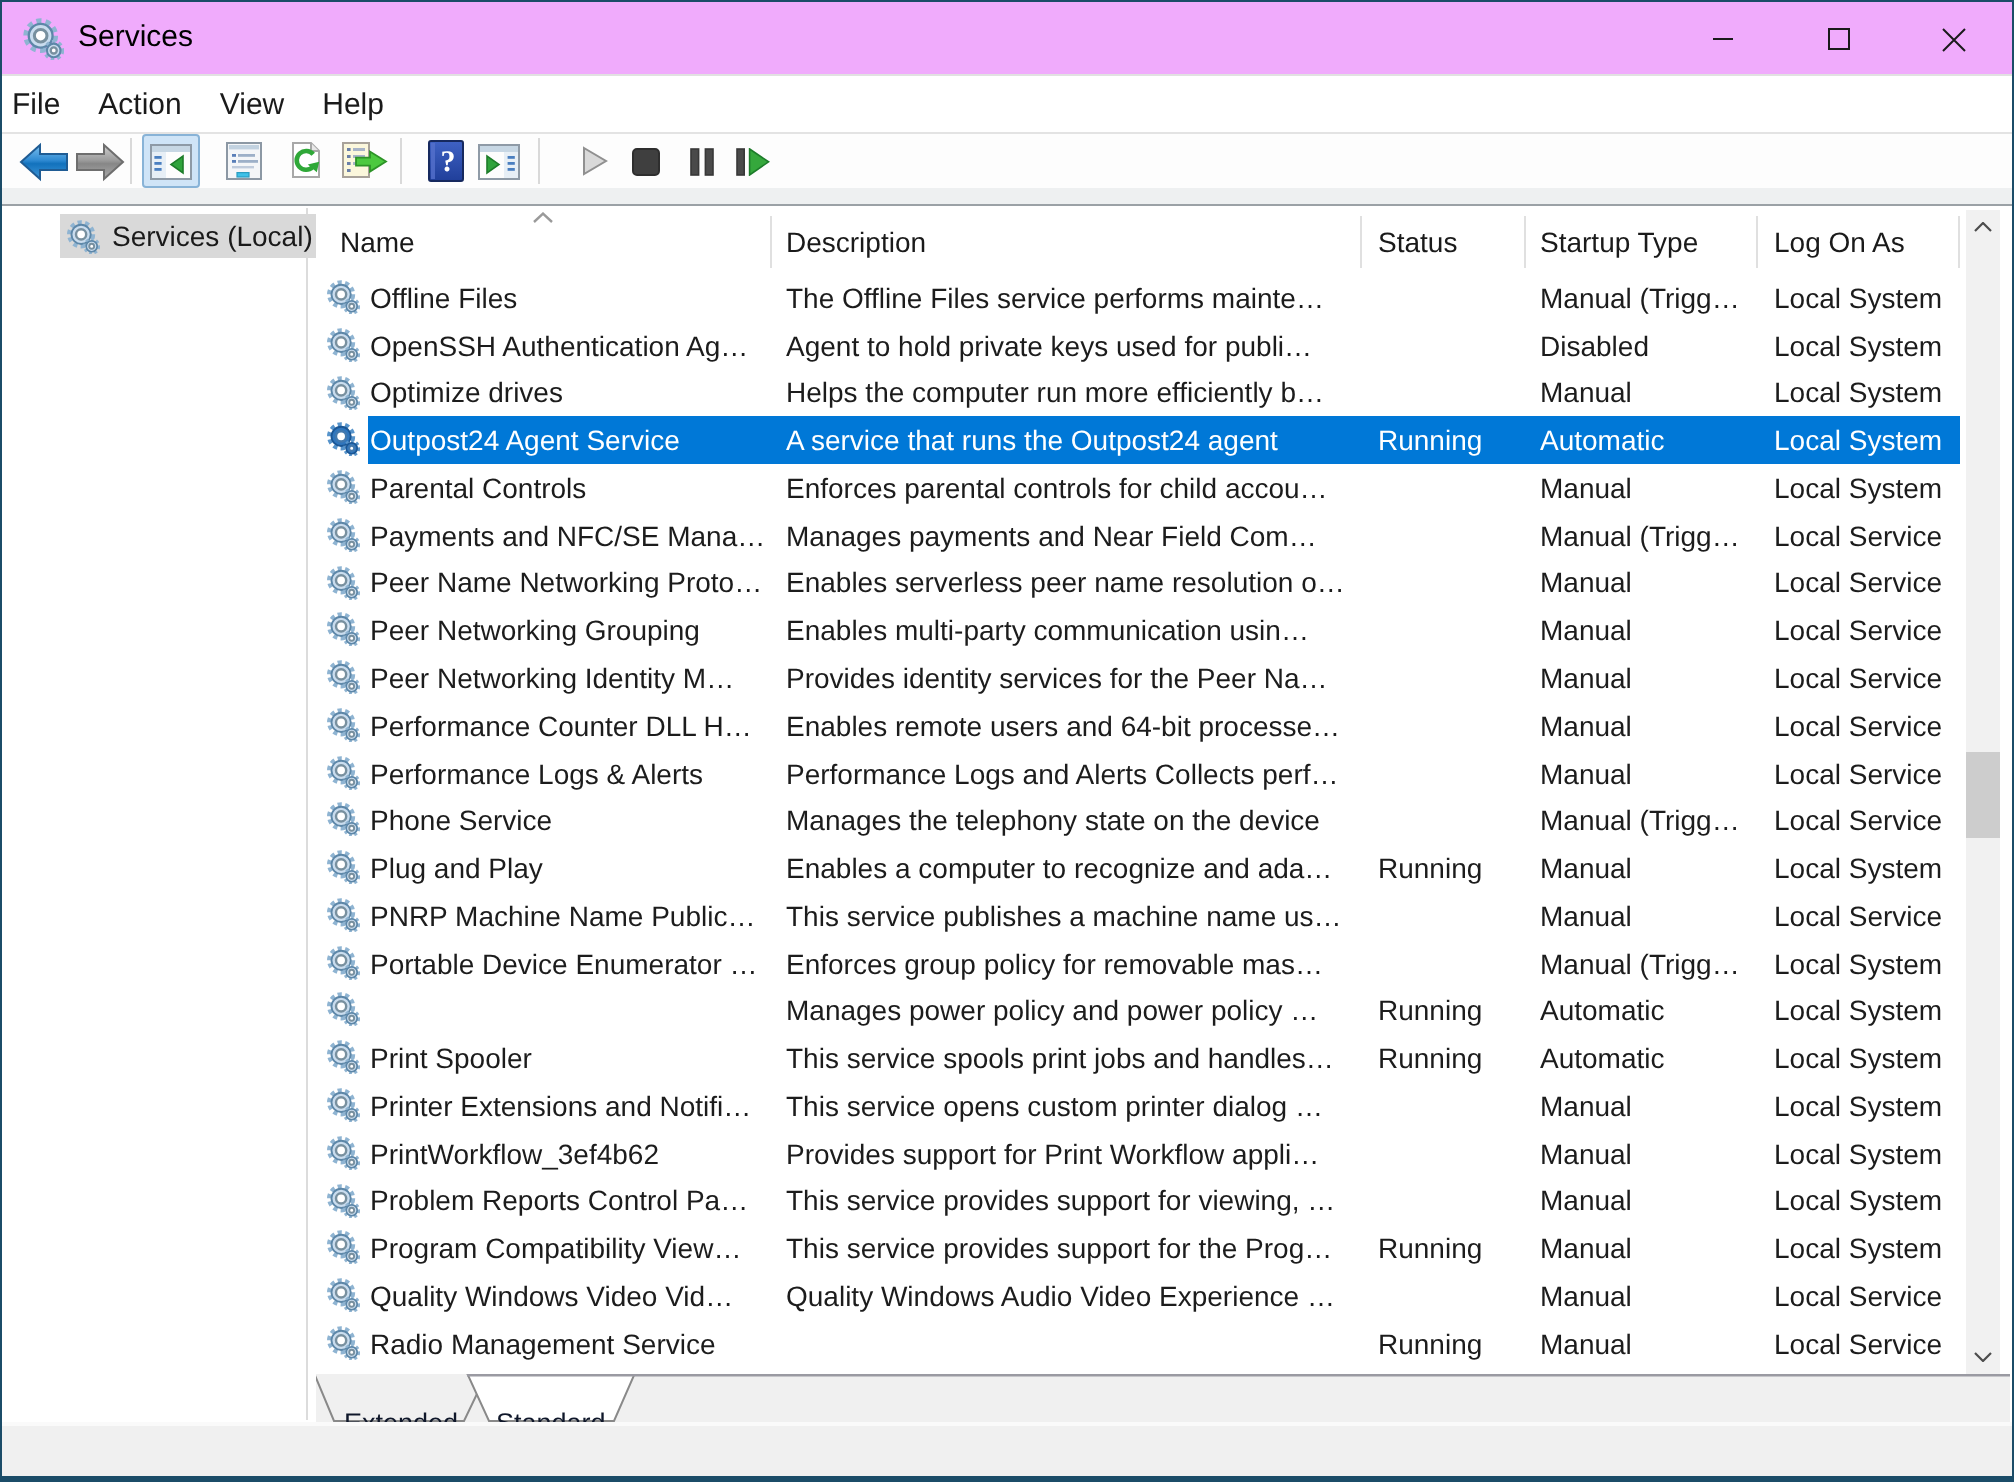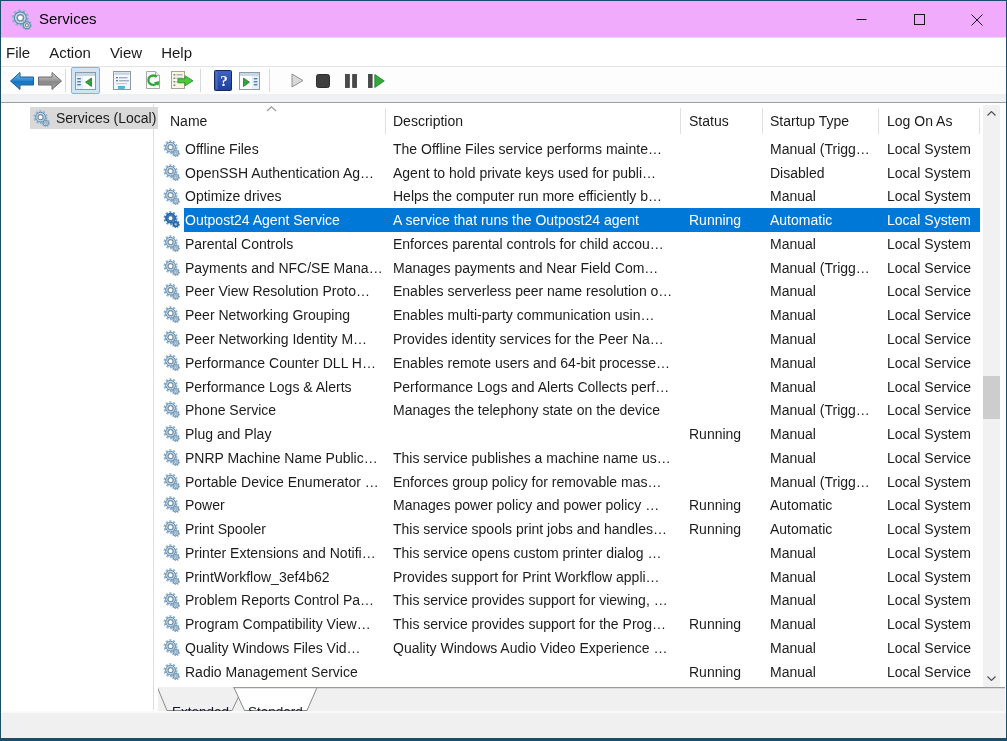--- a/index.html
+++ b/index.html
@@ -379,21 +379,21 @@
             <span class="cell c-status"></span>
             <span class="cell c-start">Manual (Trigg…</span>
             <span class="cell c-logon">Local Service</span>
           </div>
           <div class="row">
             <span class="gearwrap">
               <svg width="17" height="17" viewBox="0 0 18 18">
                 <use href="#gear-sym"></use>
               </svg>
             </span>
-            <span class="cell c-name">Peer View Resolution Proto…</span>
+            <span class="cell c-name">Peer Name Networking Proto…</span>
             <span class="cell c-desc">Enables serverless peer name resolution o…</span>
             <span class="cell c-status"></span>
             <span class="cell c-start">Manual</span>
             <span class="cell c-logon">Local Service</span>
           </div>
           <div class="row">
             <span class="gearwrap">
               <svg width="17" height="17" viewBox="0 0 18 18">
                 <use href="#gear-sym"></use>
               </svg>
@@ -452,20 +452,21 @@
             <span class="cell c-start">Manual (Trigg…</span>
             <span class="cell c-logon">Local Service</span>
           </div>
           <div class="row">
             <span class="gearwrap">
               <svg width="17" height="17" viewBox="0 0 18 18">
                 <use href="#gear-sym"></use>
               </svg>
             </span>
             <span class="cell c-name">Plug and Play</span>
+            <span class="cell c-desc">Enables a computer to recognize and ada…</span>
             <span class="cell c-status">Running</span>
             <span class="cell c-start">Manual</span>
             <span class="cell c-logon">Local System</span>
           </div>
           <div class="row">
             <span class="gearwrap">
               <svg width="17" height="17" viewBox="0 0 18 18">
                 <use href="#gear-sym"></use>
               </svg>
             </span>
@@ -486,21 +487,20 @@
             <span class="cell c-status"></span>
             <span class="cell c-start">Manual (Trigg…</span>
             <span class="cell c-logon">Local System</span>
           </div>
           <div class="row">
             <span class="gearwrap">
               <svg width="17" height="17" viewBox="0 0 18 18">
                 <use href="#gear-sym"></use>
               </svg>
             </span>
-            <span class="cell c-name">Power</span>
             <span class="cell c-desc">Manages power policy and power policy …</span>
             <span class="cell c-status">Running</span>
             <span class="cell c-start">Automatic</span>
             <span class="cell c-logon">Local System</span>
           </div>
           <div class="row">
             <span class="gearwrap">
               <svg width="17" height="17" viewBox="0 0 18 18">
                 <use href="#gear-sym"></use>
               </svg>
@@ -558,21 +558,21 @@
             <span class="cell c-status">Running</span>
             <span class="cell c-start">Manual</span>
             <span class="cell c-logon">Local System</span>
           </div>
           <div class="row">
             <span class="gearwrap">
               <svg width="17" height="17" viewBox="0 0 18 18">
                 <use href="#gear-sym"></use>
               </svg>
             </span>
-            <span class="cell c-name">Quality Windows Files Vid…</span>
+            <span class="cell c-name">Quality Windows Video Vid…</span>
             <span class="cell c-desc">Quality Windows Audio Video Experience …</span>
             <span class="cell c-status"></span>
             <span class="cell c-start">Manual</span>
             <span class="cell c-logon">Local Service</span>
           </div>
           <div class="row">
             <span class="gearwrap">
               <svg width="17" height="17" viewBox="0 0 18 18">
                 <use href="#gear-sym"></use>
               </svg>

